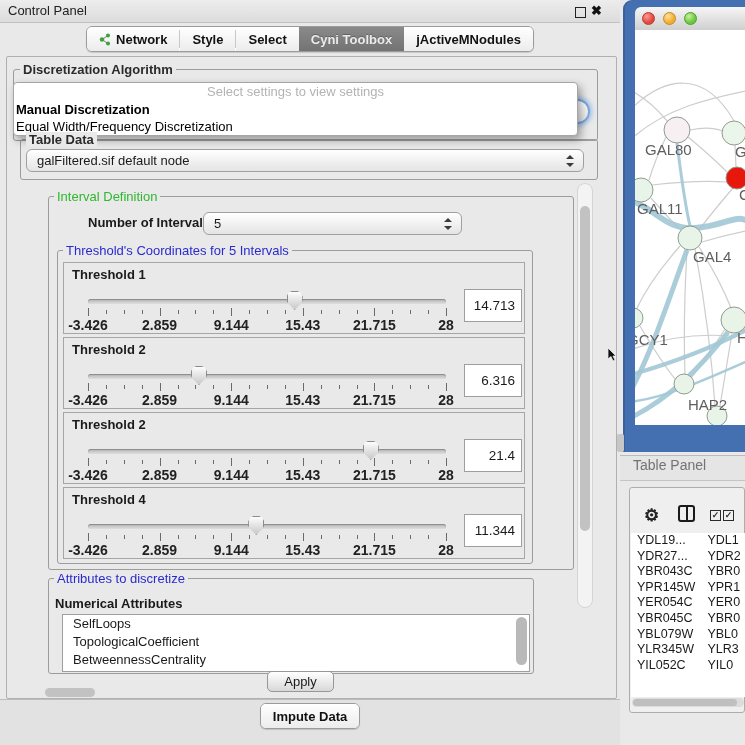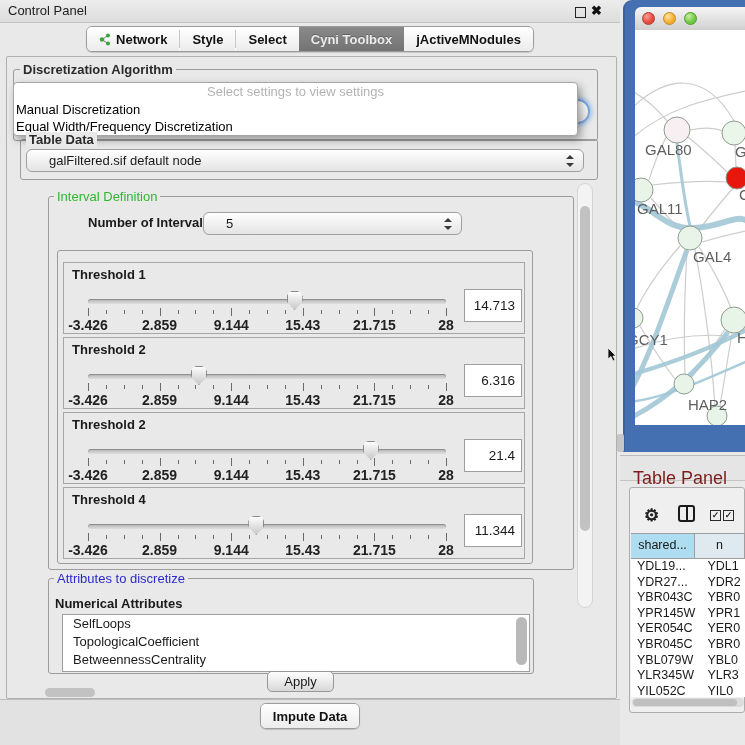--- a/index.html
+++ b/index.html
@@ -27,36 +27,36 @@
   #content-box{left:6px;top:56px;width:611px;height:643px;border:1px solid #b0b0b0;
                border-radius:2px;background:#e9e9e9;box-sizing:border-box;}
 
   .group{position:absolute;border:1px solid #9c9c9c;border-radius:3px;}
   .legend{position:absolute;font-size:13px;background:#e9e9e9;padding:0 3px;white-space:nowrap;}
   .legend.green{color:#2eb82e;}
   .legend.blue{color:#2a2ad0;}
   .legend.dark{color:#2b2b2b;font-weight:600;}
 
   .combo{position:absolute;background:linear-gradient(#ffffff,#e4e4e4);border:1px solid #a0a0a0;
-         border-radius:6px;font-size:13px;line-height:21px;padding-left:22px;box-sizing:border-box;}
+         border-radius:6px;font-size:13px;line-height:21px;padding-left:10px;box-sizing:border-box;}
   .spin{position:absolute;right:9px;top:50%;width:8px;height:12px;margin-top:-6px;}
   .spin:before,.spin:after{content:"";position:absolute;left:0;border-left:4px solid transparent;border-right:4px solid transparent;}
   .spin:before{top:0;border-bottom:4px solid #3a3a3a;}
   .spin:after{bottom:0;border-top:4px solid #3a3a3a;}
 
   #disc-group{left:13px;top:69px;width:583px;height:70px;}
   #disc-legend{left:20px;top:62px;}
   #disc-combo{left:24px;top:99px;width:566px;height:25px;border-radius:12px;
               border:2px solid #79a7df;box-shadow:0 0 4px 2px rgba(110,160,225,.55);}
 
   #algo-popup{left:13px;top:82px;width:565px;height:54px;background:#ffffff;border:1px solid #a5a5a5;
               border-radius:4px;box-shadow:3px 4px 9px rgba(0,0,0,.35);z-index:30;box-sizing:border-box;}
   #popup-prompt{height:18px;line-height:18px;text-align:center;color:#b3b3b3;font-size:13px;}
   .popup-opt{height:17px;line-height:17px;font-size:13px;padding-left:2px;color:#000;}
-  .popup-opt.bold{font-weight:normal;}
+  .popup-opt.bold{font-weight:bold;}
 
   #tdata-group{left:20px;top:139px;width:576px;height:39px;}
   #tdata-legend{left:26px;top:132px;z-index:31;}
   #tdata-combo{left:26px;top:149px;width:558px;height:23px;}
 
   #interval-group{left:48px;top:196px;width:524px;height:372px;}
   #interval-legend{left:54px;top:189px;}
   #noi-label{left:88px;top:215px;font-size:13px;font-weight:bold;}
   #noi-combo{left:203px;top:212px;width:259px;height:23px;}
 
@@ -107,21 +107,21 @@
                 border-radius:6px 0 0 0;border-bottom:1px solid #a8a8a8;}
   .tl{position:absolute;top:5px;width:13px;height:13px;border-radius:50%;box-sizing:border-box;}
   #tl-red{left:7px;background:radial-gradient(circle at 35% 30%,#ff9b92,#e1483d 60%);border:1px solid #b33a30;}
   #tl-yellow{left:28px;background:radial-gradient(circle at 35% 30%,#ffe2a0,#f3ad2c 60%);border:1px solid #c08a1f;}
   #tl-green{left:49px;background:radial-gradient(circle at 35% 30%,#c9f0a0,#6cc93e 60%);border:1px solid #4f9a2c;}
   #net-canvas{left:635px;top:30px;width:110px;height:395px;background:#fff;overflow:hidden;}
 
   
   #tp-header{left:620px;top:455px;width:125px;height:26px;background:#e5e5e5;
              border-top:1px solid #bbb;border-bottom:1px solid #c4c4c4;box-sizing:border-box;}
-  #tp-title{left:633px;top:468px;font-size:18px;color:#7f1d1d;}
+  #tp-title{left:633px;top:457px;font-size:14px;color:#737373;}
   #tp-inner{left:629px;top:487px;width:116px;height:226px;border:1px solid #adadad;border-radius:3px;
             background:#efefef;box-sizing:border-box;}
   #gear-icon{left:644px;top:505px;font-size:17px;color:#222;font-weight:bold;}
   #columns-icon{left:678px;top:505px;width:17px;height:17px;border:2px solid #1a1a1a;border-radius:3px;box-sizing:border-box;}
   #columns-icon div{position:absolute;left:50%;top:0;width:2px;height:100%;margin-left:-1px;background:#1a1a1a;}
   .cb-icon{position:absolute;top:510px;width:9px;height:9px;border:1.5px solid #2a2a2a;font-size:9px;
            line-height:8px;text-align:center;color:#2a2a2a;font-weight:bold;}
   #cb1{left:710px;} #cb2{left:723px;}
   #tp-table{left:631px;top:533px;width:114px;height:164px;background:#fff;overflow:hidden;}
   #tp-head{display:flex;height:24px;border-top:1px solid #9e9e9e;border-bottom:1px solid #9e9e9e;}
@@ -190,20 +190,21 @@
 
   <div class="group" id="interval-group"></div>
   <span class="legend green" id="interval-legend">Interval Definition</span>
   <span class="abs" id="noi-label">Number of Intervals</span>
   <div class="combo" id="noi-combo">
     <span>5</span>
     <span class="spin"></span>
   </div>
 
   <div class="group" id="thr-group"></div>
+  <span class="legend blue" id="thr-legend">Threshold's Coordinates for 5 Intervals</span>
 
   <div class="thr-panel" style="top:262px">
       <div class="thr-label">Threshold 1</div>
       <div class="thr-track"></div>
       <div class="thr-thumb" style="left: 222.637px;"></div>
       <div class="thr-ticks">
         <div class="tick major" style="left: 0%;"></div>
         <div class="tick" style="left: 5%;"></div>
         <div class="tick" style="left: 10%;"></div>
         <div class="tick" style="left: 15%;"></div>
@@ -432,24 +433,20 @@
   <div class="abs" id="tp-header"></div>
   <span class="abs" id="tp-title">Table Panel</span>
   <div class="abs" id="tp-inner"></div>
   <span class="abs" id="gear-icon">⚙</span>
   <div class="abs" id="columns-icon">
       <div></div>
     </div>
   <span class="cb-icon" id="cb1">✓</span>
   <span class="cb-icon" id="cb2">✓</span>
   <div class="abs" id="tp-table">
-    <div id="tp-head">
-      <span class="hc hc1">shared...</span>
-      <span class="hc hc2">n</span>
-    </div>
     <div id="tp-rows">
         <div class="tp-row">
           <span class="c1">YDL19...</span>
           <span class="c2">YDL1</span>
         </div>
         <div class="tp-row">
           <span class="c1">YDR27...</span>
           <span class="c2">YDR2</span>
         </div>
         <div class="tp-row">

